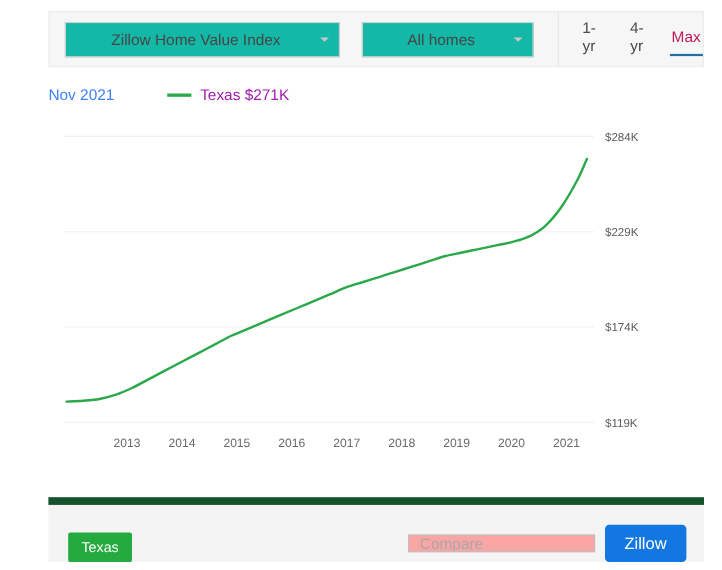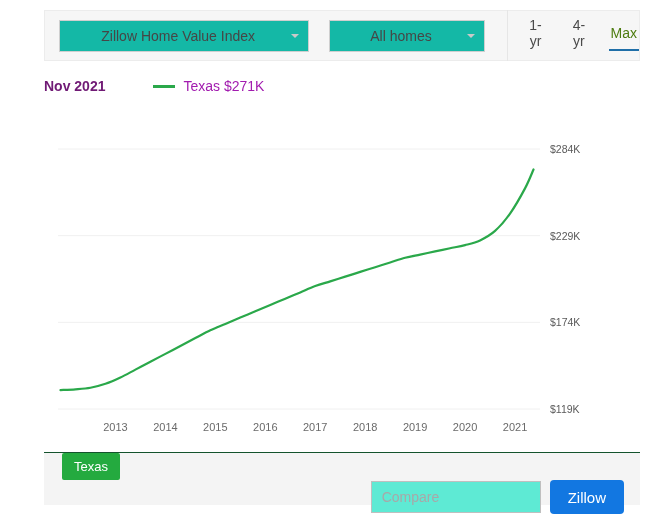--- a/index.html
+++ b/index.html
@@ -68,41 +68,41 @@
     font-size: 14px;
     color: #4a4a4a;
     padding: 4px 2px 10px 2px;
     margin-right: 16px;
     cursor: pointer;
     background: none;
     border: none;
     font-family: "Liberation Sans", sans-serif;
   }
   .range-btn:last-child { margin-right: 0; }
-  .range-btn.active { color: #4d7c0f; }
+  .range-btn.active { color: #be185d; }
   .range-btn.active::after {
     content: "";
     position: absolute;
     left: 0; right: 0; bottom: 0;
     height: 2px;
     background: #1f6fa8;
   }
 
   
   .legend {
     position: absolute;
     left: 44px;
     top: 78px;
     display: flex;
     align-items: center;
   }
   .legend-date {
     font-size: 14px;
-    font-weight: bold;
-    color: #701a75;
+    font-weight: normal;
+    color: #3b82f6;
   }
   .legend-series {
     display: flex;
     align-items: center;
     margin-left: 48px;
   }
   .legend-swatch {
     width: 22px;
     height: 3px;
     background: #2aa84a;
@@ -110,21 +110,21 @@
   }
   .legend-label {
     font-size: 14px;
     color: #a21caf;
   }
 
   
   .chart-area {
     position: absolute;
     left: 44px;
-    top: 131px;
+    top: 106px;
     width: 596px;
     height: 320px;
   }
   .chart-svg { display: block; }
   .ytick {
     font-size: 10.5px;
     fill: #5a5a5a;
     font-family: "Liberation Sans", sans-serif;
   }
   .xtick {
@@ -143,47 +143,46 @@
   }
 
   
   .bottombar {
     position: absolute;
     left: 44px;
     top: 452px;
     width: 596px;
     height: 52px;
     background: #f4f4f4;
-    border-top: 1px solid #14532d;
-    display: flex;
-    align-items: flex-start;
-    flex-direction: column;
+    border-top: 7px solid #14532d;
+    display: flex;
+    align-items: flex-end;
   }
   .chip {
     margin-left: 18px;
     background: #24aa3f;
     color: #ffffff;
     font-size: 13px;
     padding: 6px 12px;
     border-radius: 2px;
     cursor: pointer;
     user-select: none;
   }
   .bottom-right {
     margin-left: auto;
     margin-right: 16px;
     display: flex;
     align-items: center;
   }
   .compare-input {
     width: 170px;
-    height: 32px;
+    height: 16px;
     box-sizing: border-box;
     border: 1px solid #bfbfbf;
-    background: #5eead4;
+    background: #fca5a5;
     padding: 0 10px;
     font-size: 14px;
     color: #333;
     font-family: "Liberation Sans", sans-serif;
     outline: none;
   }
   .compare-input::placeholder { color: #a8a8a8; }
   .submit-btn {
     margin-left: 9px;
     height: 34px;

